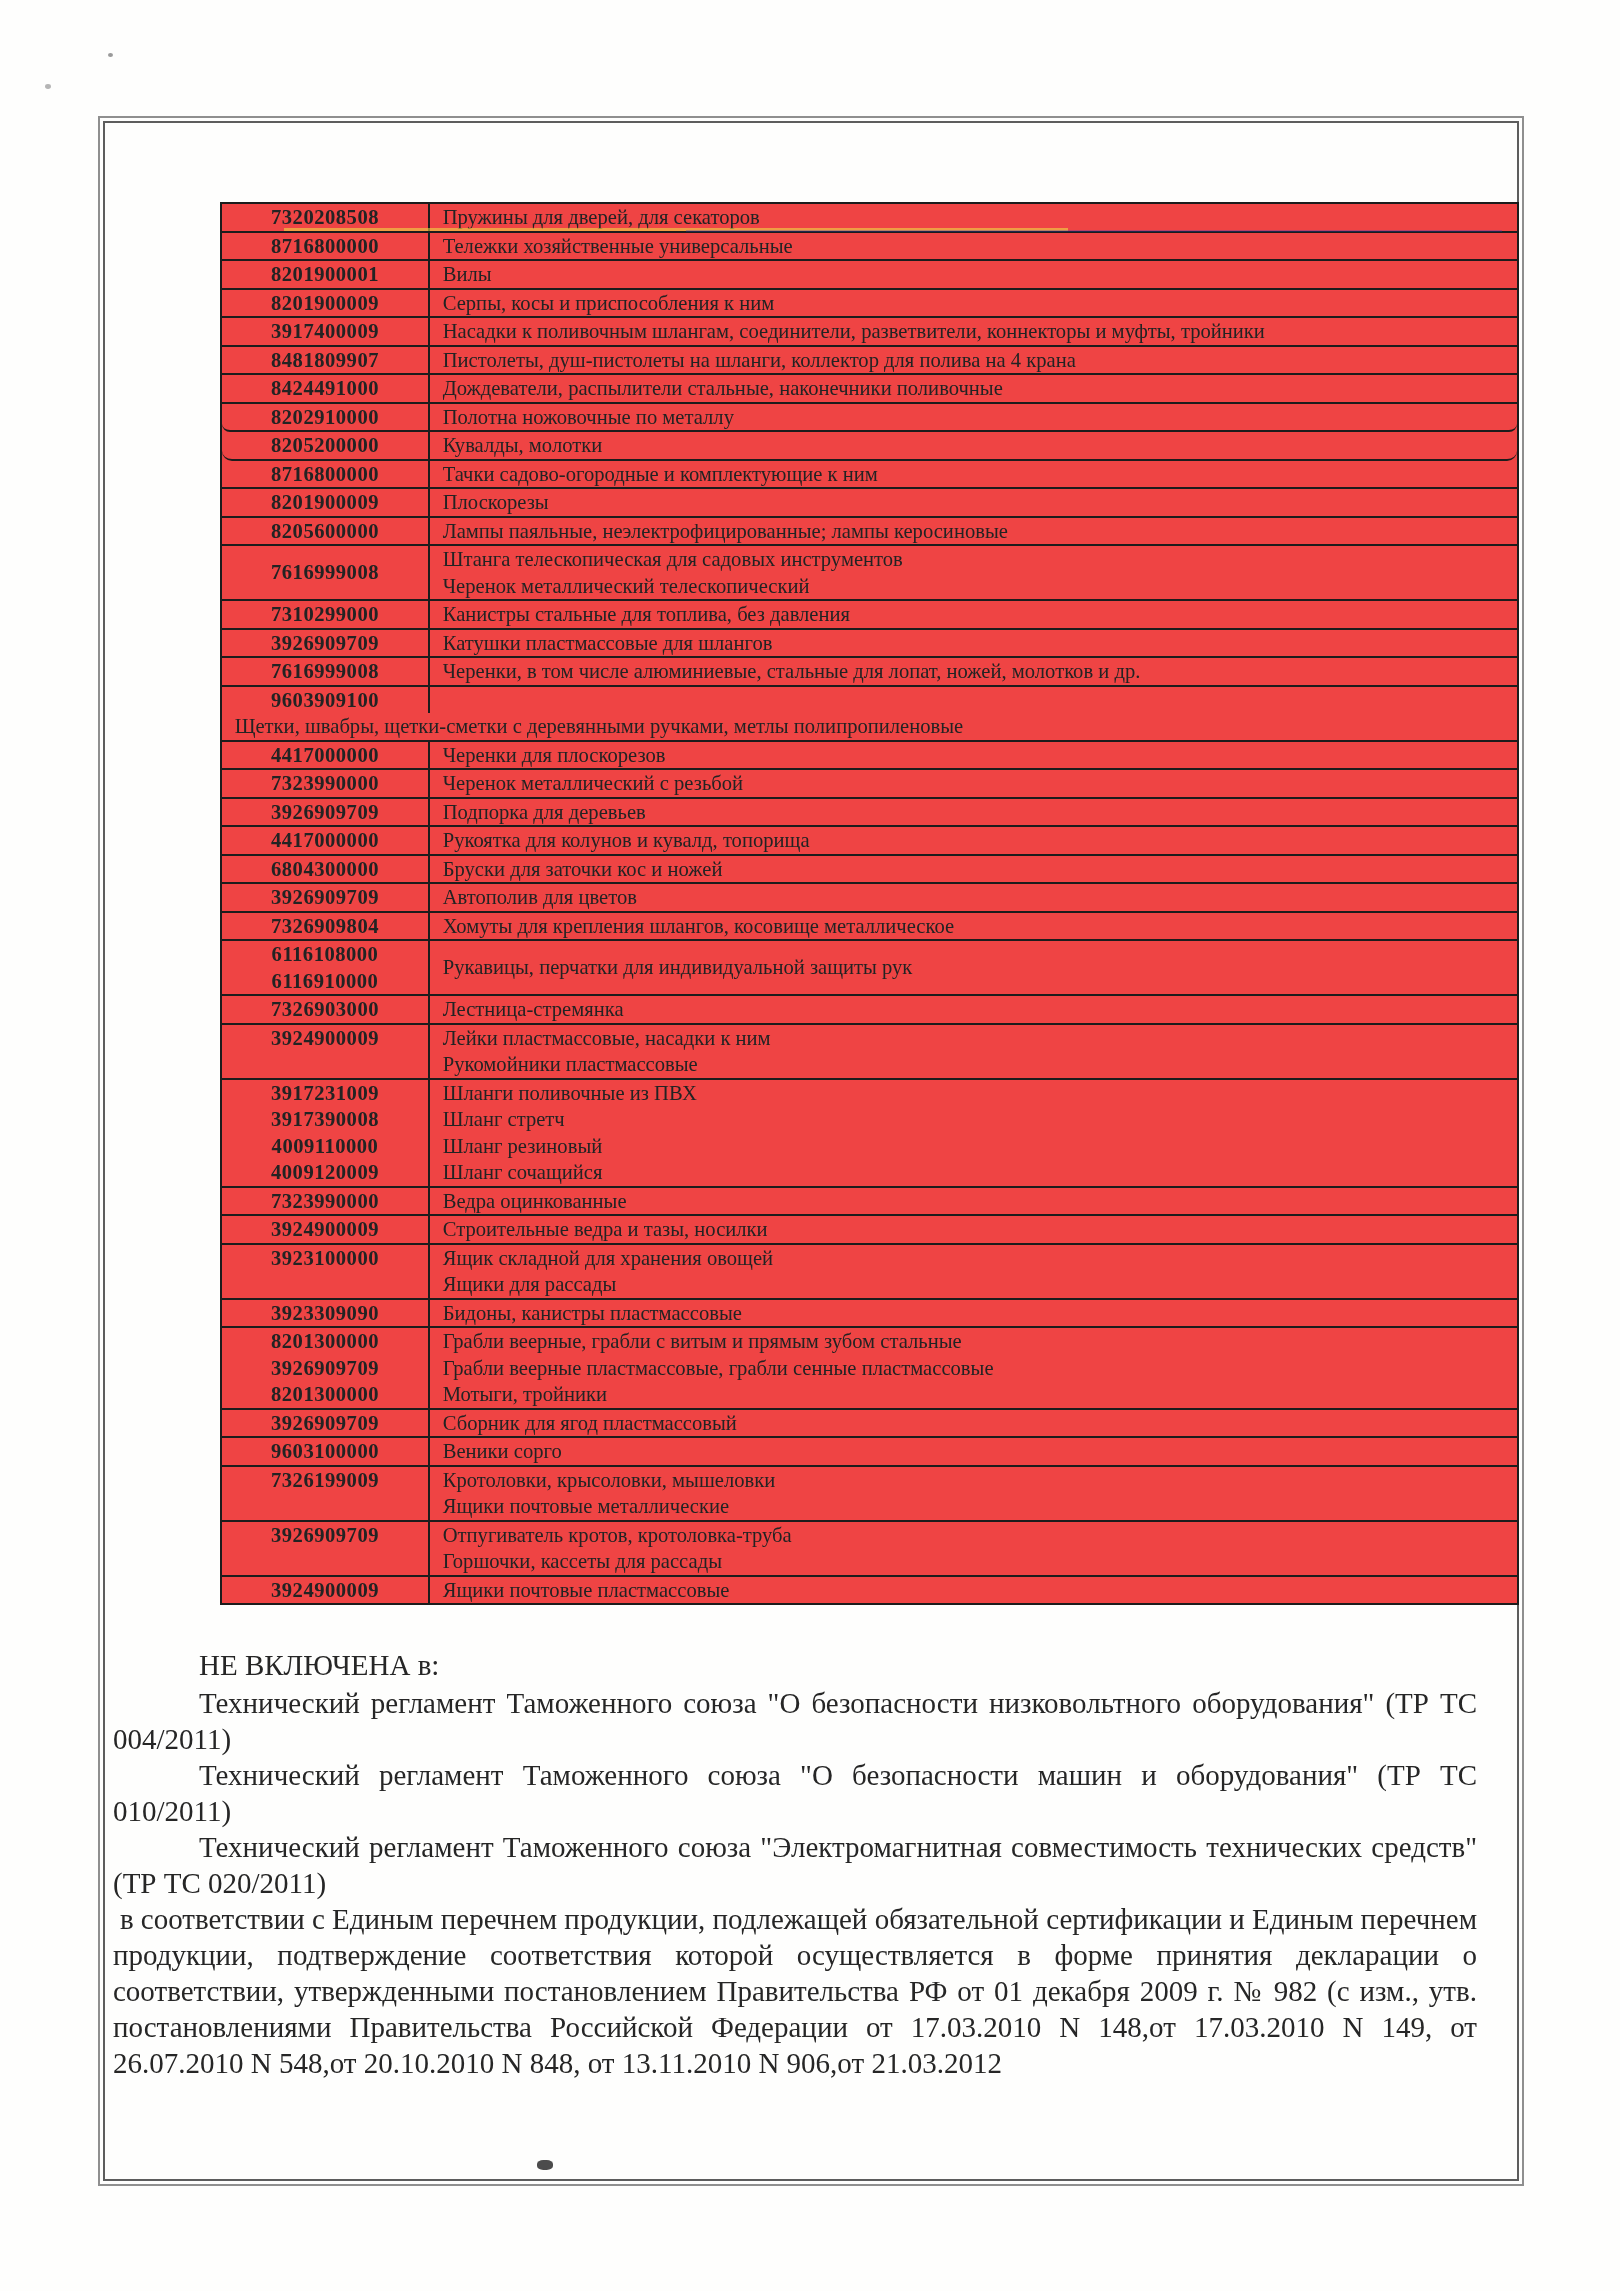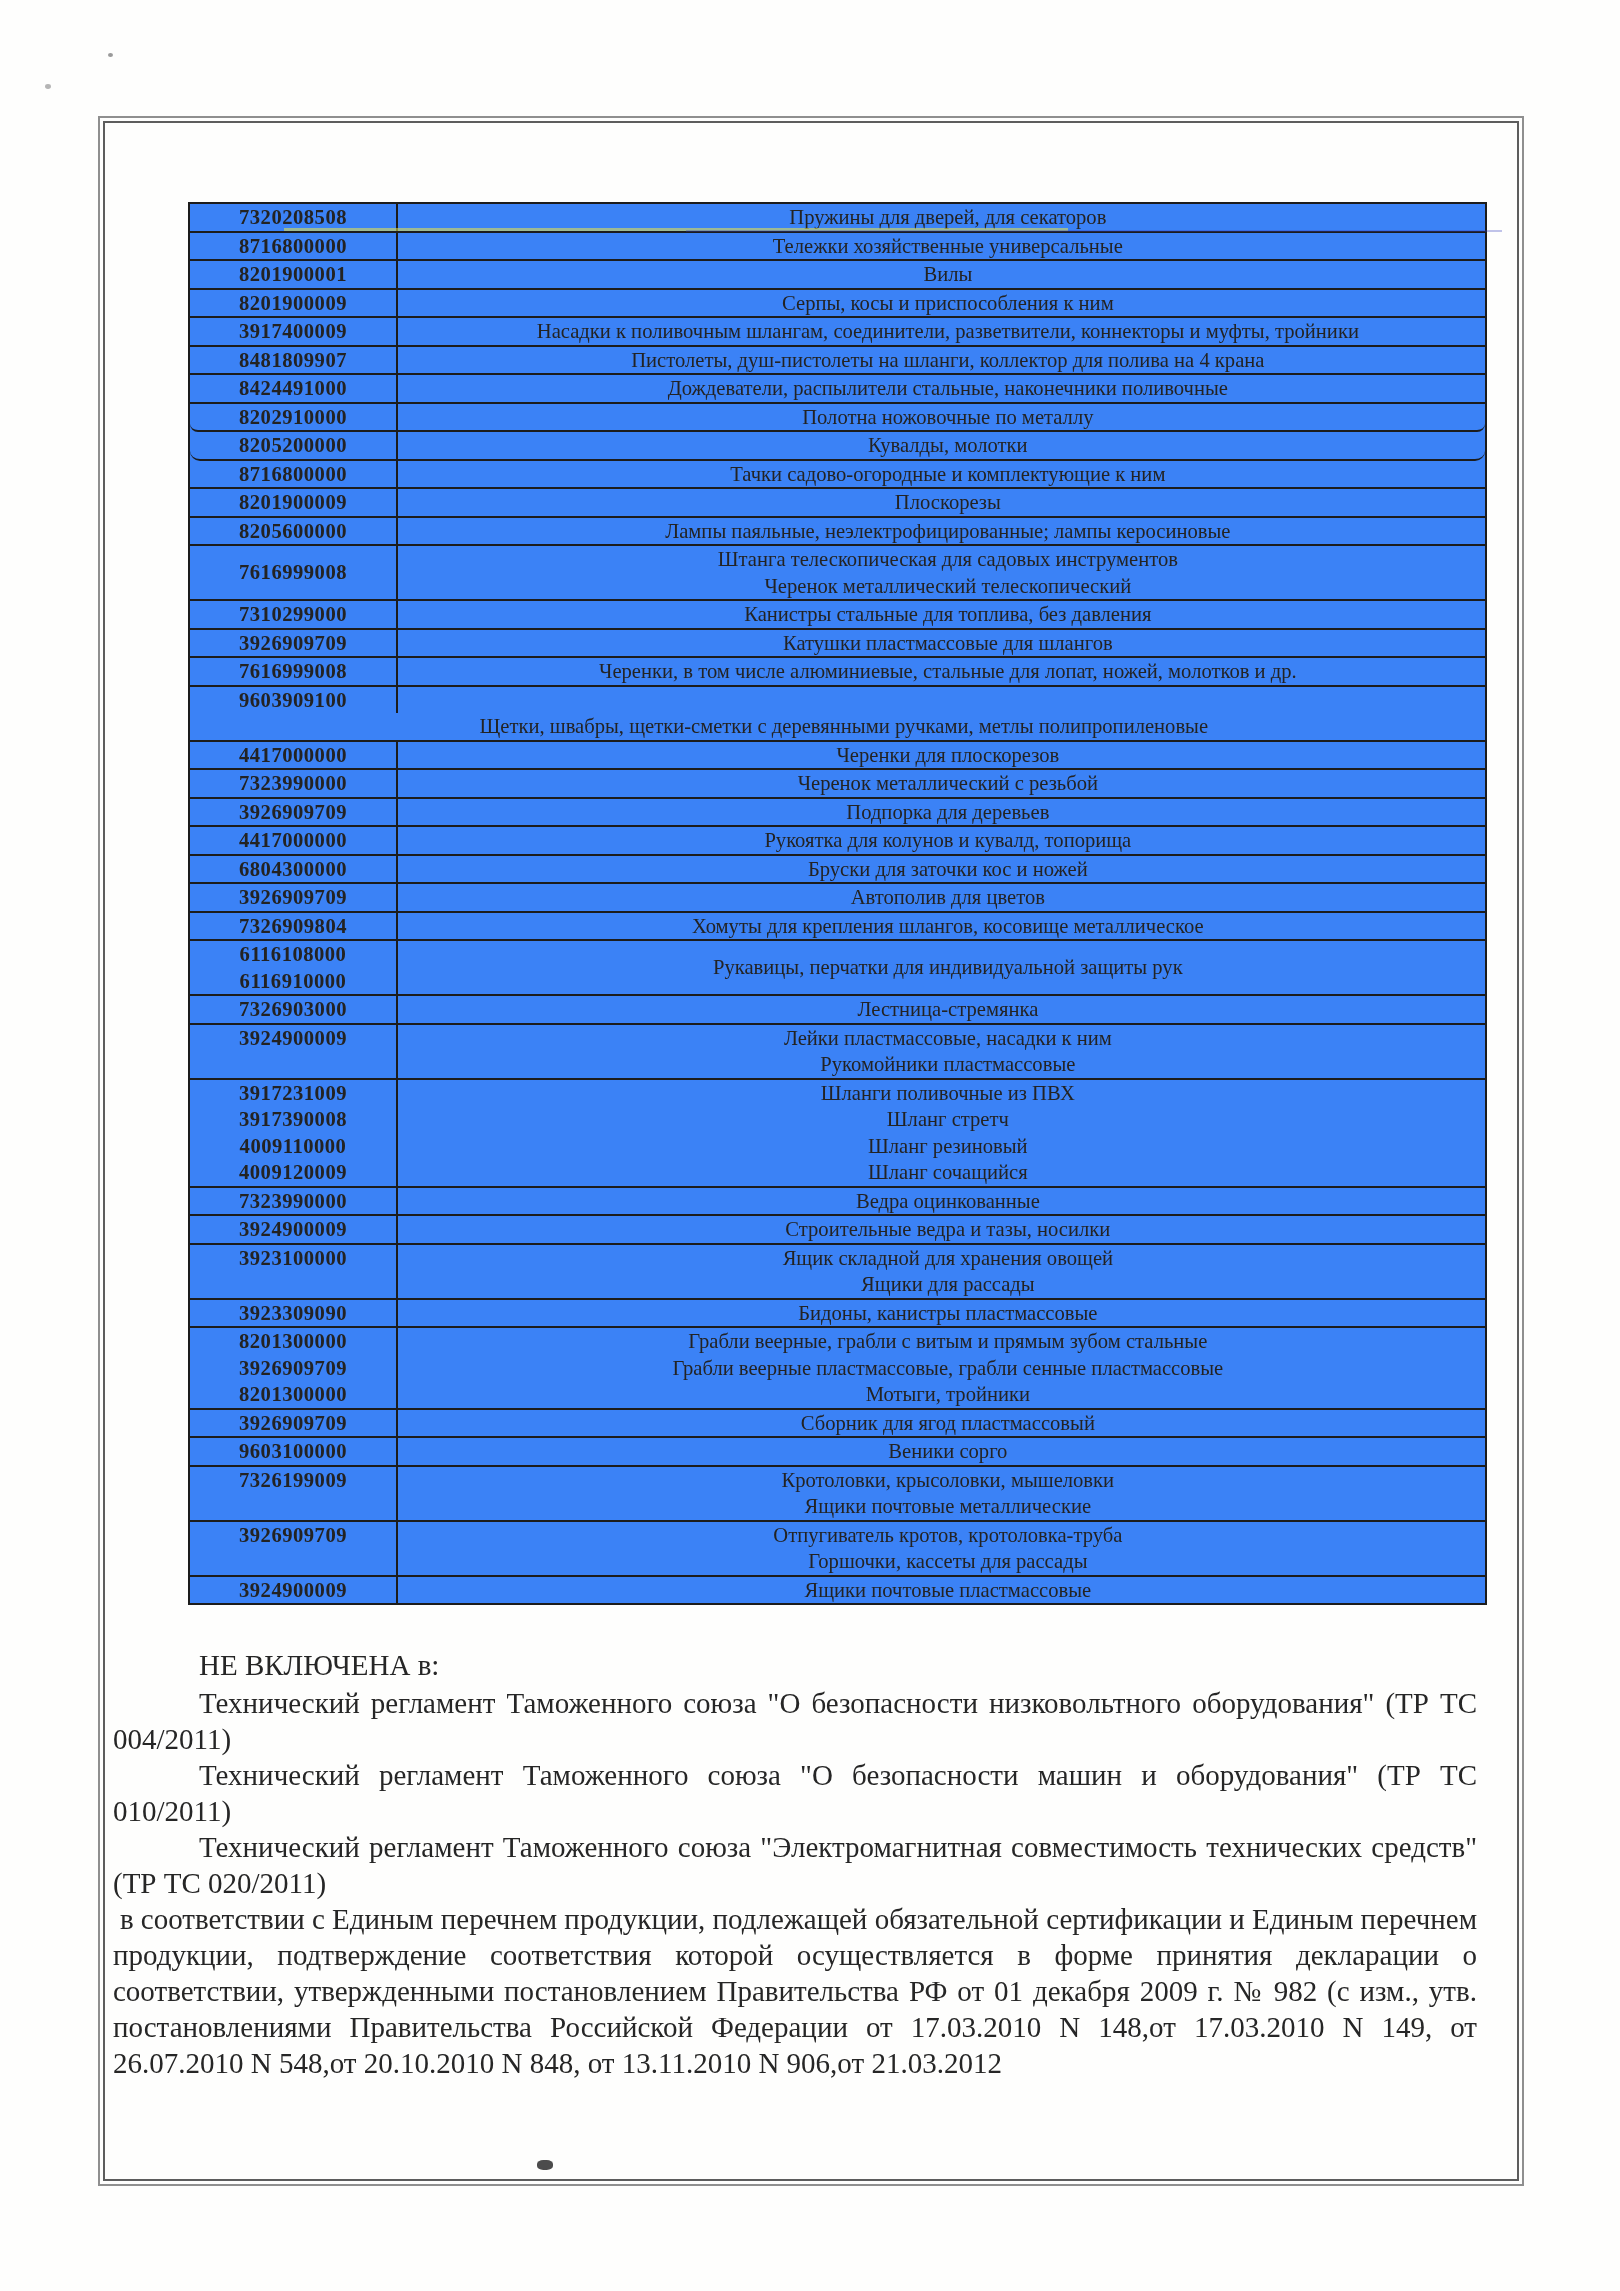--- a/index.html
+++ b/index.html
@@ -13,28 +13,28 @@
   .frame-outer{
     position:absolute;left:98px;top:116px;width:1426px;height:2070px;
     border:2px solid #8f8f8f;box-sizing:border-box;
   }
   .frame-inner{
     position:absolute;left:2.9px;top:2.9px;right:2.9px;bottom:2.9px;
     border:2px solid #5d5d5d;
   }
   
   .codes-table{
-    position:absolute;left:188px;top:202px;width:1299px;
+    position:absolute;left:220px;top:202px;width:1299px;
     border:2px solid #1c1c1c;border-bottom:none;box-sizing:border-box;
-    background:#3b82f6;
+    background:#ef4444;
   }
   .t-row{display:flex;border-bottom:2px solid #1c1c1c;}
   .cell{display:flex;flex-direction:column;justify-content:flex-start;box-sizing:border-box;}
   .c1{width:208px;border-right:2px solid #1c1c1c;align-items:center;}
-  .c2{flex:1;padding-left:12.7px;align-items:center;}
+  .c2{flex:1;padding-left:12.7px;align-items:flex-start;}
   .vcenter{justify-content:center;}
   .tline{height:26.5px;line-height:26.5px;font-size:20.6px;white-space:nowrap;}
   .c1 .tline{font-weight:bold;letter-spacing:0.5px;}
   
   .artifact-yellow{position:absolute;left:284px;top:228px;width:784px;height:2.9px;
     background:rgba(238,232,70,0.55);pointer-events:none;}
   .artifact-blue{position:absolute;left:686px;top:230px;width:816px;height:2px;
     background:rgba(50,60,190,0.30);pointer-events:none;}
   
   .textblock{

